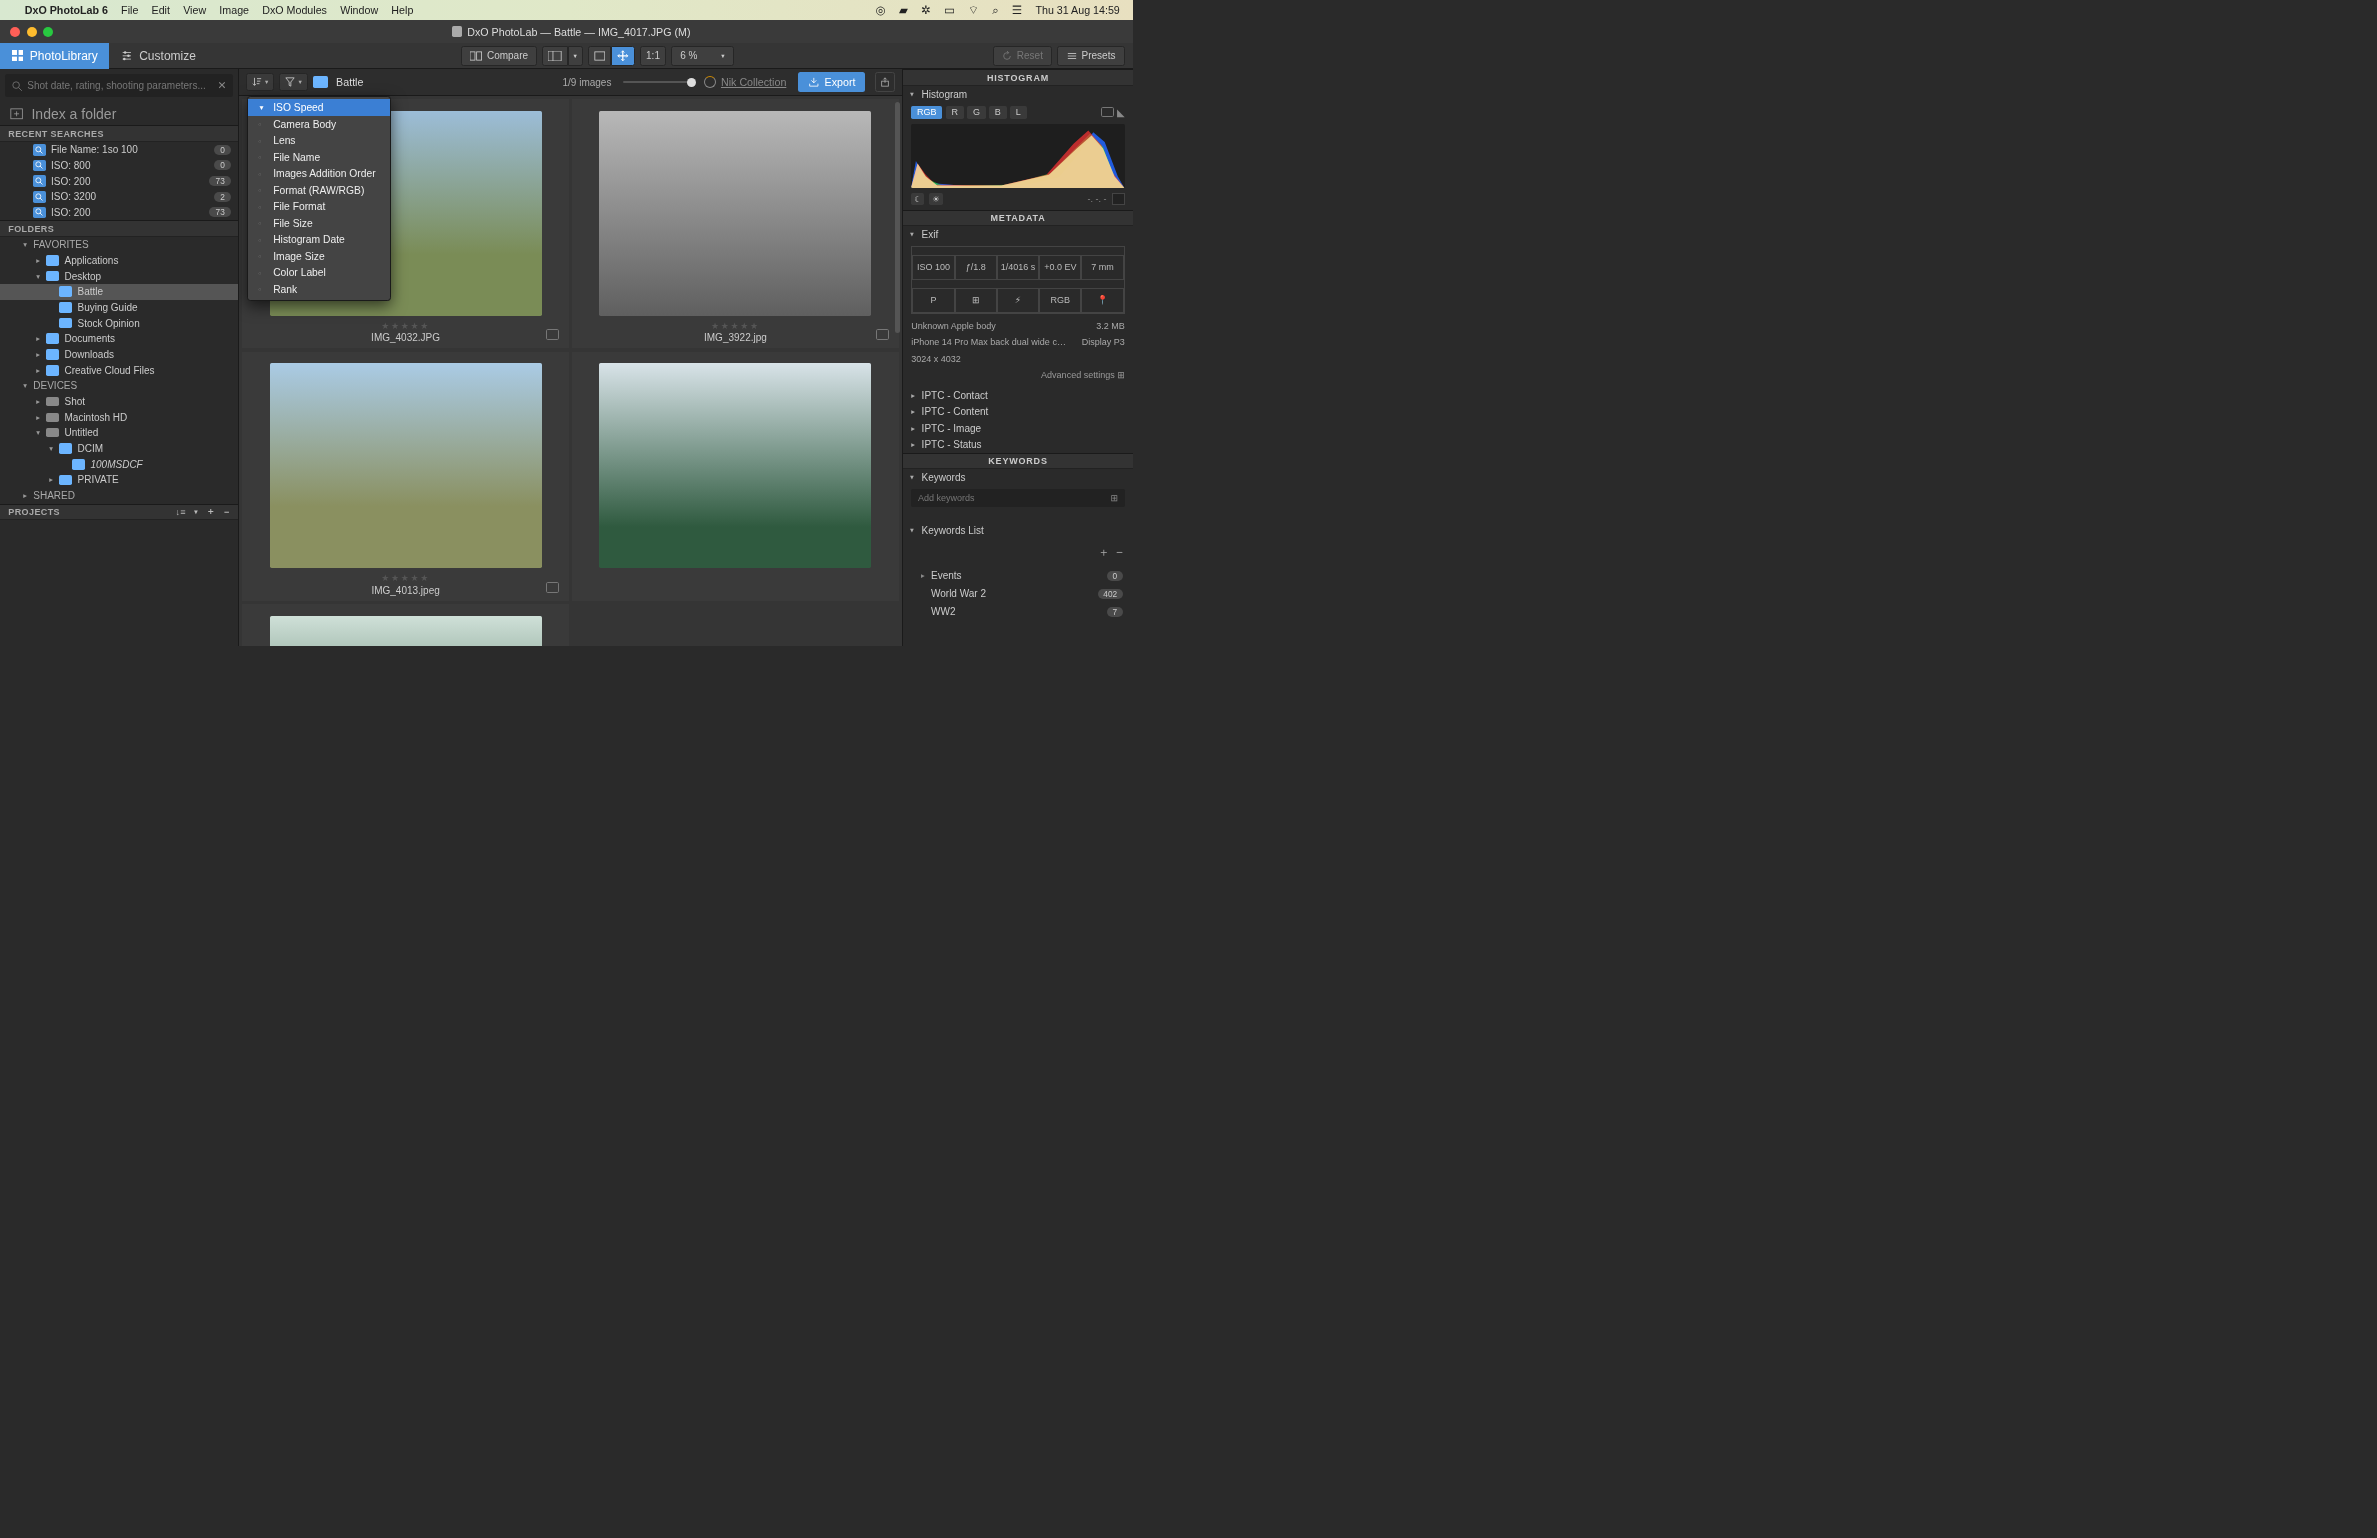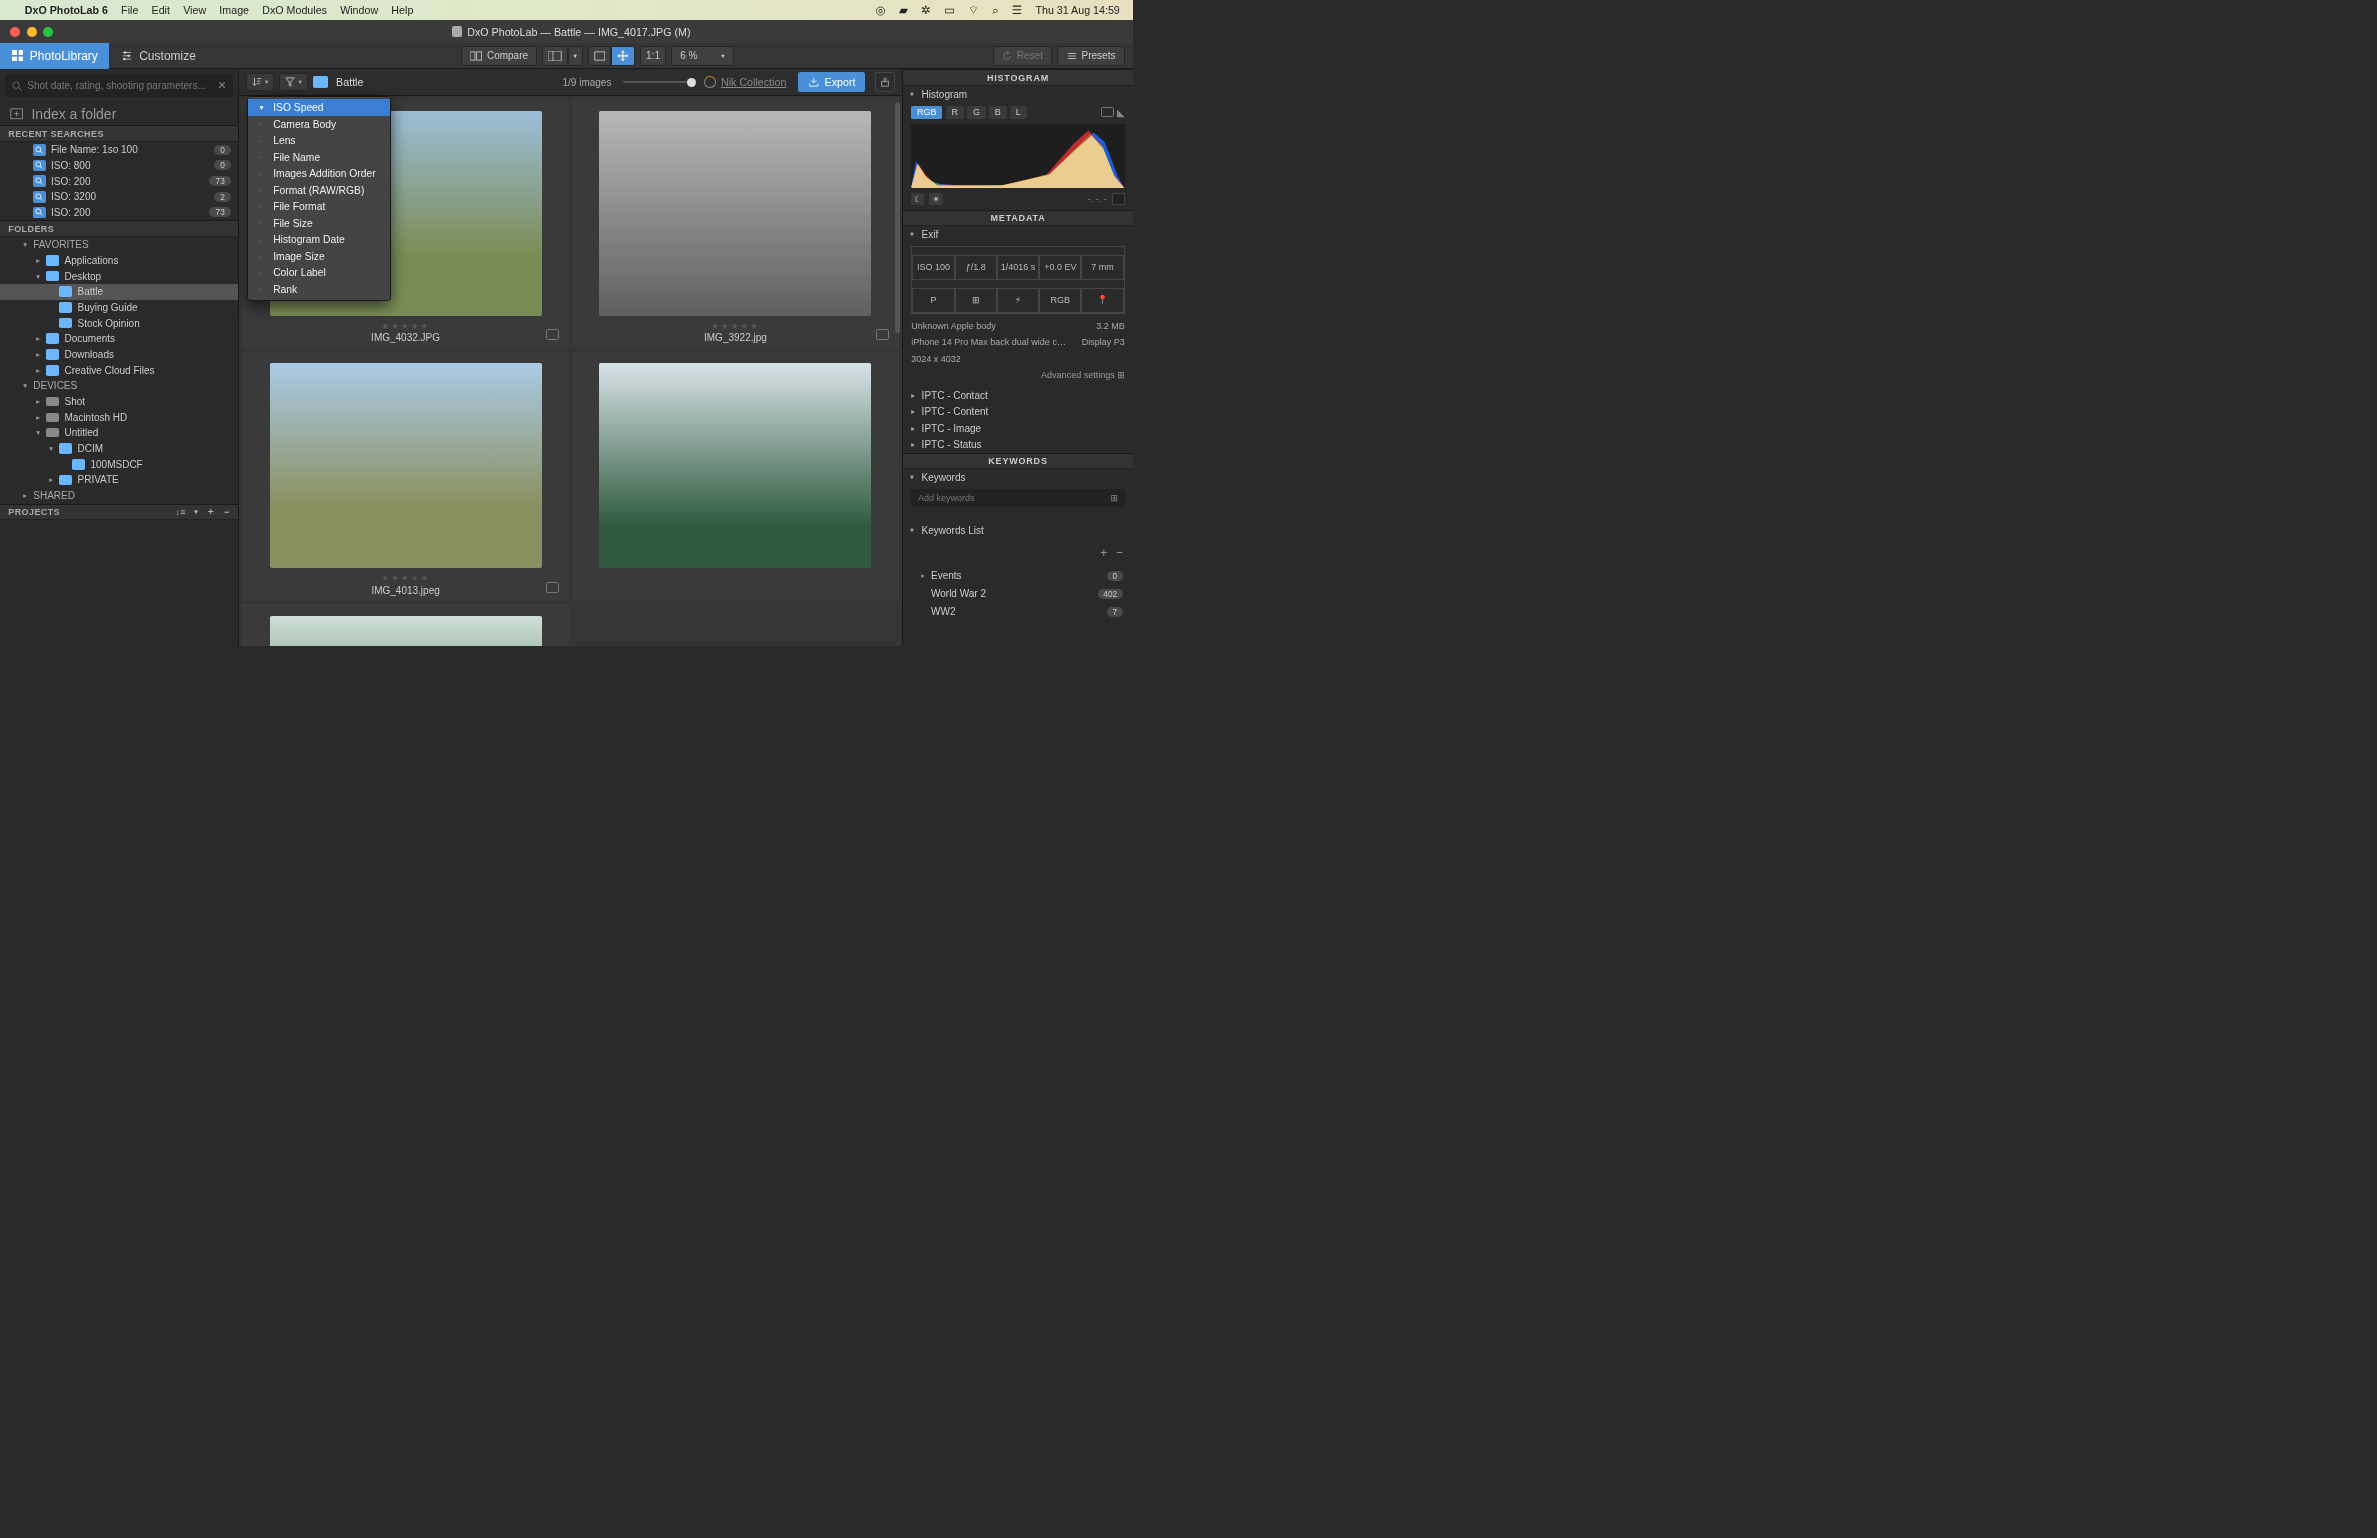--- a/index.html
+++ b/index.html
@@ -56,21 +56,21 @@
 .rs-row .lbl { margin-left: 18px; flex: 1; }
 .rs-row .cnt { background: #4a4a4a; color: #ccc; border-radius: 6.6px; padding: 0 6.6px; font-size: 8.3px; min-width: 16.5px; text-align: center; }
 .tree { font-size: 10px; }
 .tree-row { height: 15.7px; display: flex; align-items: center; padding-right: 6.6px; color: #ccc; }
 .tree-row.sel { background: #555; }
 .tree-row .chev { width: 10px; text-align: center; color: #999; font-size: 7.4px; }
 .tree-row .folder { width: 13.2px; height: 10.7px; background: #6cb5ff; border-radius: 1.7px; margin: 0 5px 0 3.3px; }
 .tree-row .hdr { color: #aaa; font-weight: 400; font-size: 10px; margin-left: 3.3px; }
 .tree-row .drive { width: 13.2px; height: 9px; background: #888; border-radius: 1.7px; margin: 0 5px 0 3.3px; }
 .lv0 { padding-left: 20px; } .lv1 { padding-left: 33px; } .lv2 { padding-left: 46px; }
-.lv3 { padding-left: 59px; }
+.lv3 { padding-left: 59px; font-style: italic; }
 
 
 .center { flex: 1; display: flex; flex-direction: column; background: #353535; overflow: hidden; position: relative; }
 .imgbar { height: 26.4px; display: flex; align-items: center; padding: 0 6.6px; gap: 5px; border-bottom: 0.8px solid #1a1a1a; background: #2d2d2d; }
 .imgbar .btn { height: 18px; padding: 0 5px; background: #3a3a3a; border: 0.8px solid #262626; border-radius: 2.5px; display: flex; align-items: center; gap: 3.3px; }
 .imgbar .chev-dn { font-size: 6.6px; color: #aaa; }
 .imgbar .folder-ico { width: 15px; height: 11.6px; background: #6cb5ff; border-radius: 1.7px; }
 .imgbar .path { color: #ddd; margin-left: 3.3px; }
 .imgbar .spc { flex: 1; }
 .imgbar .count { color: #aaa; font-size: 10px; margin-right: 6.6px; }

